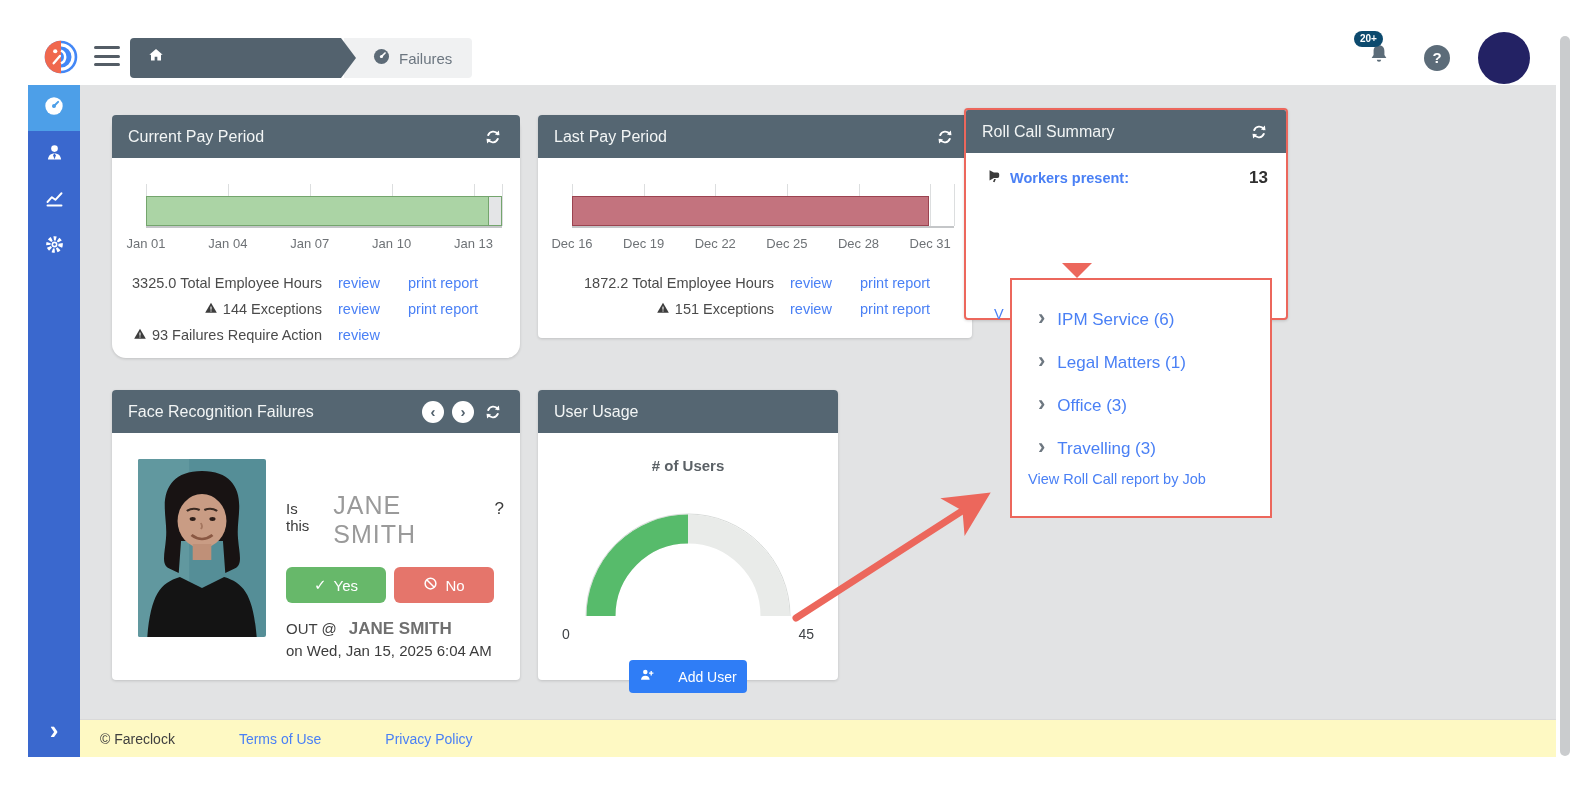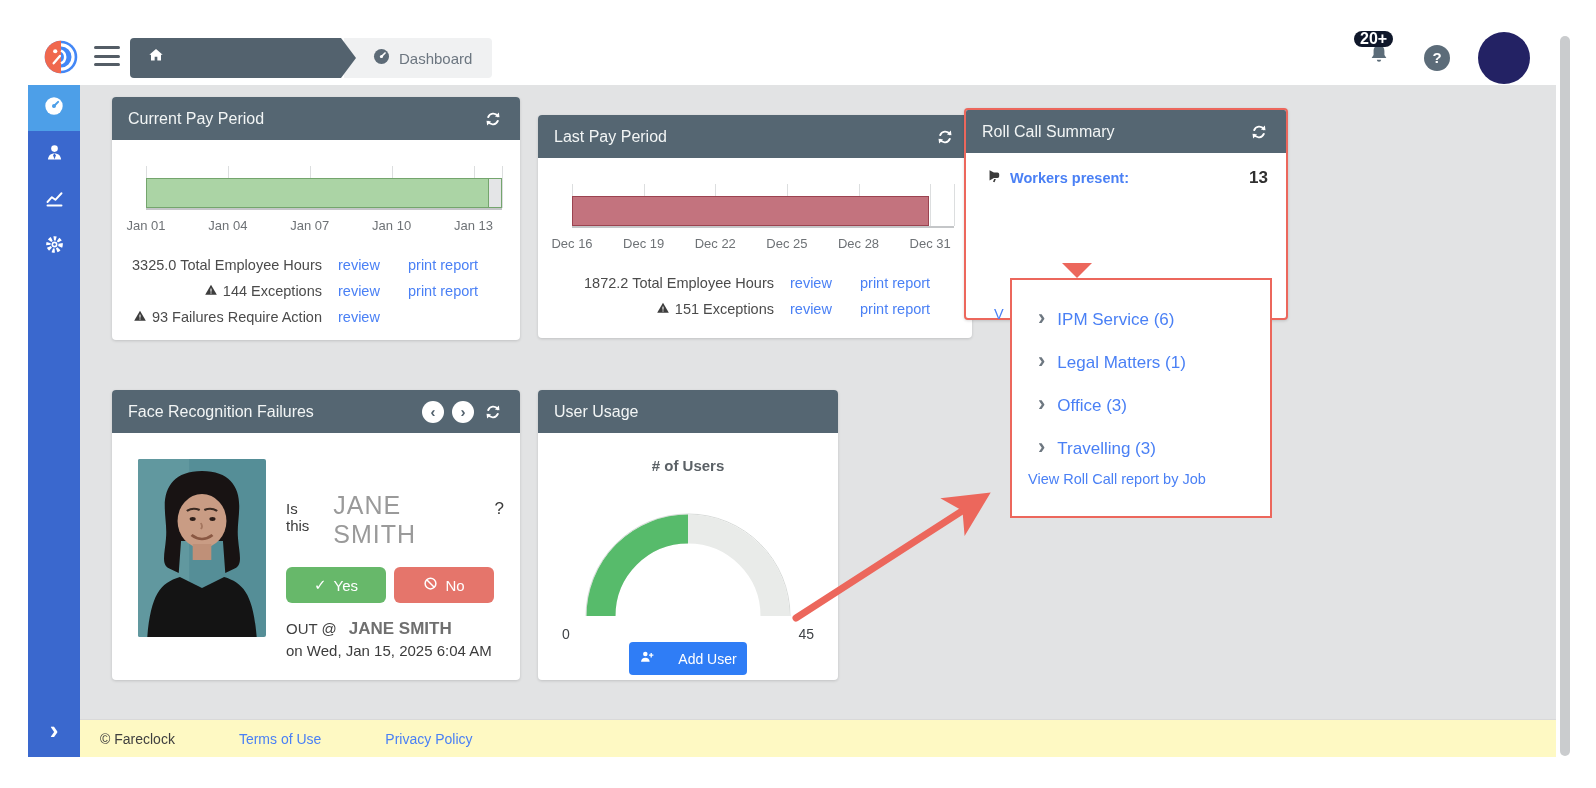--- a/index.html
+++ b/index.html
@@ -12,21 +12,21 @@
   .hamburger { position:absolute; left:94px; top:16px; width:26px; height:20px; cursor:pointer; display:flex; flex-direction:column; justify-content:space-between; }
   .hamburger span { display:block; height:3px; background:#545d66; border-radius:2px; }
   .crumbs { position:absolute; left:130px; top:8px; height:40px; display:flex; }
   .crumb-home { position:relative; z-index:2; width:226px; height:40px; background:#53626e;
     clip-path:polygon(0 0, calc(100% - 15px) 0, 100% 50%, calc(100% - 15px) 100%, 0 100%);
     border-radius:4px 0 0 4px; display:flex; align-items:center; padding-left:16px; }
   .crumb-dash { position:relative; z-index:1; margin-left:-12px; height:40px; background:#f0f1f2; border-radius:0 4px 4px 0;
     display:flex; align-items:center; gap:8px; padding:0 20px 0 28px; color:#6c7680; font-size:15px; }
   .top-icons { position:absolute; right:66px; top:0; height:55px; display:flex; align-items:center; gap:28px; }
   .bell-wrap { position:relative; width:30px; height:34px; cursor:pointer; }
-  .bell-badge { position:absolute; left:-12px; top:-10px; background:#0f172a; color:#fff; font-size:16px; font-weight:bold;
+  .bell-badge { position:absolute; left:-12px; top:-10px; background:#0c4a6e; color:#fff; font-size:10px; font-weight:bold;
     border-radius:9px; padding:2px 6px; line-height:12px; }
   .help-btn { width:26px; height:26px; border-radius:50%; background:#5c6c79; color:#fff; font-size:15px; font-weight:bold;
     display:flex; align-items:center; justify-content:center; cursor:pointer; }
   .avatar { width:52px; height:52px; border-radius:50%; background:#232264; cursor:pointer; }
 
   
   .sidebar { position:absolute; left:28px; top:85px; width:52px; height:672px; background:#3a68ce; display:flex; flex-direction:column; }
   .side-item { width:52px; height:46px; display:flex; align-items:center; justify-content:center; cursor:pointer; }
   .side-item.active { background:#4d9fe8; }
   .side-expand { margin-top:auto; height:48px; display:flex; align-items:center; justify-content:center;
@@ -95,21 +95,21 @@
   .btn-no { background:#e5756b; }
   .out-row { margin-top:16px; font-size:15px; color:#3f3f3f; display:flex; align-items:baseline; gap:12px; }
   .out-name { font-size:17px; font-weight:bold; color:#6f6f6f; }
   .date-row { margin-top:3px; font-size:15px; color:#3c3c3c; }
 
   
   .gauge-wrap { text-align:center; padding-top:24px; }
   .gauge-title { font-size:15px; font-weight:bold; color:#5b6166; margin-bottom:24px; }
   .gauge-box { position:relative; width:240px; margin:0 auto; }
   .gauge-labels { display:flex; justify-content:space-between; width:252px; margin:2px auto 0; font-size:14px; color:#3f4347; }
-  .btn-adduser { margin:0 auto 0; width:118px; height:33px; background:#2f7df6; border:none; border-radius:4px; color:#fff;
+  .btn-adduser { margin:18px auto 0; width:118px; height:33px; background:#2f7df6; border:none; border-radius:4px; color:#fff;
     font-size:14px; font-family:inherit; display:flex; align-items:center; justify-content:center; gap:23px; cursor:pointer;text-align:center; }
 
   
   .annot-arrow { position:absolute; left:700px; top:385px; z-index:30; pointer-events:none; }
 
   
   .footer { position:absolute; left:0; bottom:0; width:100%; height:38px; background:#fef9c3; border-top:1px solid #d9d9d9;
     display:flex; align-items:center; gap:64px; padding-left:20px; font-size:14px; color:#3f3f3f; }
   .footer .link { font-size:14px; }
 </style>
@@ -144,21 +144,21 @@
         </span>
       </div>
       <div class="crumb-dash">
         <span>
           <svg viewBox="0 0 24 24" width="19" height="19">
             <circle cx="12" cy="12" r="9.5" fill="#5d6b77"></circle>
             <path d="M11.5 12.5 L16.5 7.5" stroke="#fff" stroke-width="2" stroke-linecap="round"></path>
             <circle cx="12" cy="12" r="2" fill="#fff"></circle>
           </svg>
         </span>
-        <span>Dashboard</span>
+        <span>Failures</span>
       </div>
     </nav>
 
     <div class="top-icons">
       <div class="bell-wrap">
         <svg viewBox="0 0 24 24" width="26" height="26">
           <path d="M12 4c-3.3 0-5 2.2-5 5.5V13l-1.8 2.8h13.6L17 13V9.5C17 6.2 15.3 4 12 4z" fill="#5c6c79"></path>
           <path d="M10 17.2a2 2 0 0 0 4 0z" fill="#5c6c79"></path>
         </svg>
         <span class="bell-badge">20+</span>
@@ -202,21 +202,21 @@
           <circle cx="12" cy="12" r="3.4" fill="#fff"></circle>
           <circle cx="12" cy="12" r="1.5" fill="#3a68ce"></circle>
         </svg>
       </span>
     </div>
     <div class="side-expand">›</div>
   </nav>
 
   <main class="content">
 
-    <section class="card" style="left:32px; top:12px; width:408px; height:243px;">
+    <section class="card" style="left:32px; top:30px; width:408px; height:243px;border-radius:14px;">
       <div class="card-head">
         <span>Current Pay Period</span>
         <span class="spacer"></span>
         <span class="head-btn">
           <svg viewBox="0 0 24 24" width="18" height="18">
             <g fill="none" stroke="#fff" stroke-width="2.6" stroke-linecap="round">
               <path d="M18.4 8.2 A7.2 7.2 0 0 0 5.6 9.4"></path>
               <path d="M5.6 15.8 A7.2 7.2 0 0 0 18.4 14.6"></path>
             </g>
             <polygon points="19.8,3.4 20.6,9.6 14.6,8.6" fill="#fff"></polygon>

